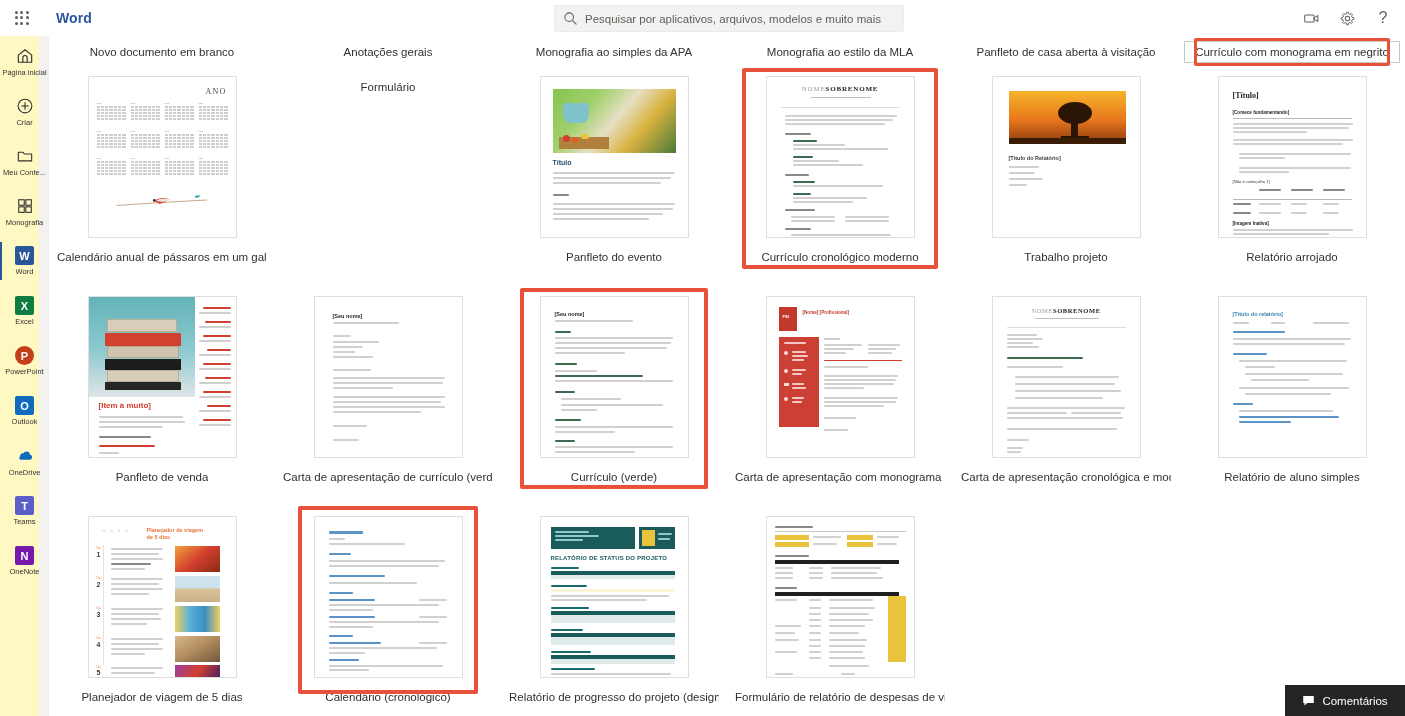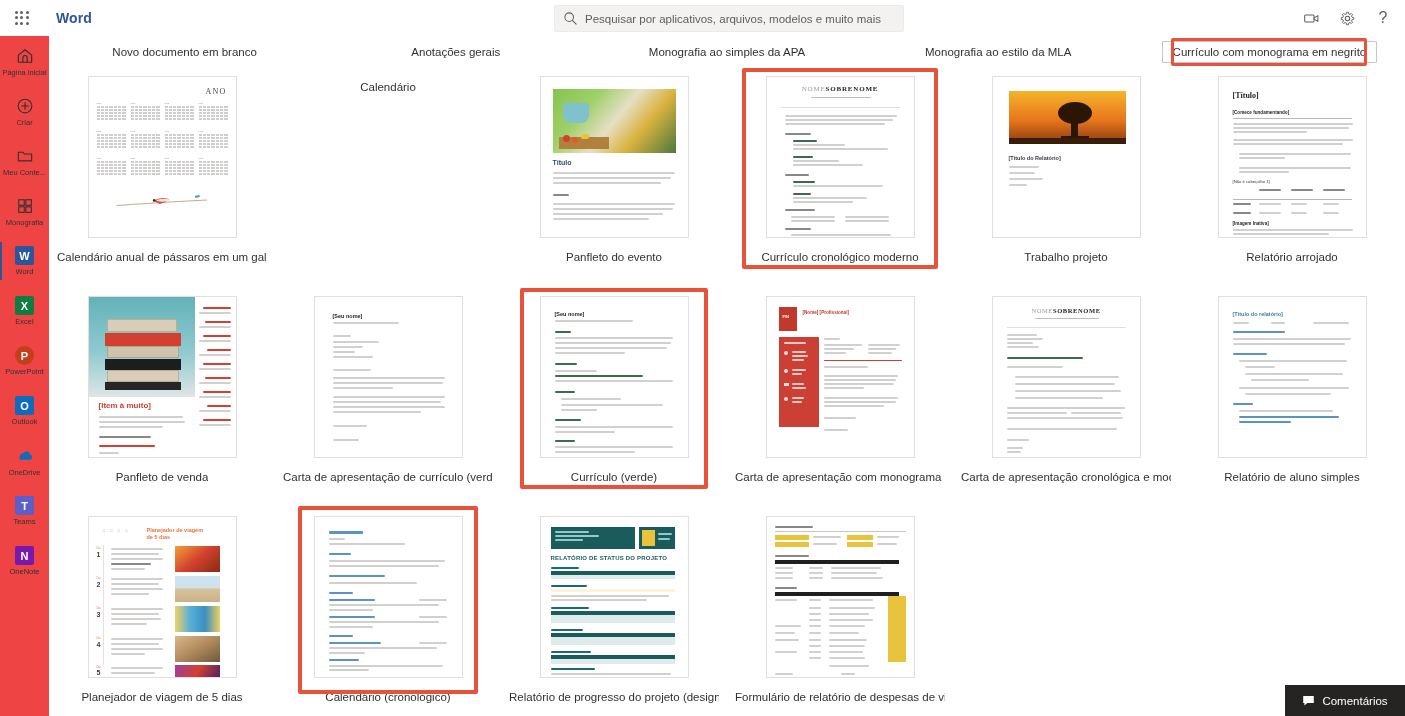--- a/index.html
+++ b/index.html
@@ -66,22 +66,22 @@
   }
   .tr-btn {
     width: 32px; height: 30px;
     display: flex; align-items: center; justify-content: center;
     cursor: pointer; border-radius: 2px;
   }
 
   
   .rail {
     position: absolute; top: 36px; left: 0;
-    width: 49px; height: 680px;
-    background: #ef4444;
+    width: 39px; height: 680px;
+    background: #fef9c3;
     z-index: 30;
   }
   .rail-item {
     position: relative;
     width: 49px; height: 50px;
     display: flex; flex-direction: column;
     align-items: center; justify-content: center;
     cursor: pointer;
     gap: 2px;
   }
@@ -361,20 +361,23 @@
     <div class="cat-wrap">
       <div class="cat">Anotações gerais</div>
     </div>
     <div class="cat-wrap">
       <div class="cat">Monografia ao simples da APA</div>
     </div>
     <div class="cat-wrap">
       <div class="cat">Monografia ao estilo da MLA</div>
     </div>
     <div class="cat-wrap">
+      <div class="cat">Panfleto de casa aberta à visitação</div>
+    </div>
+    <div class="cat-wrap">
       <div class="cat boxed">Currículo com monograma em negrito</div>
       <div class="redring" style="left:50%;transform:translateX(-50%);top:2px;width:196px;height:28px;"></div>
     </div>
   </div>
 
   <div class="grid">
 
     <div class="row">
 
       <div class="cell">
@@ -869,21 +872,21 @@
               <path d="M52 13 q10 -3 18 0 q-9 4 -18 1 z" fill="#e8e6e3"></path>
               <circle cx="49" cy="13.5" r="1.6" fill="#2f2f2f"></circle>
               <path d="M100 8 q4 -2 7 0 q-3 3 -7 2 z" fill="#3aa6a6"></path>
             </svg>
           </div>
         </div>
         <div class="caption">Calendário anual de pássaros em um galh...</div>
       </div>
 
       <div class="cell">
-        <div class="caption">Calendário</div>
+        <div class="caption">Formulário</div>
       </div>
 
       <div class="cell">
         <div class="thumb">
           <div class="doc">
             <div style="position:absolute;left:12px;top:12px;right:12px;height:64px;background:linear-gradient(130deg,#86c44f 0%,#9fd06a 28%,#e6dfc4 50%,#d9b23f 70%,#4a7a3a 100%);"></div>
             <div style="position:absolute;left:22px;top:26px;width:26px;height:20px;background:#7fc2cc;border-radius:3px 3px 8px 8px;"></div>
             <div style="position:absolute;left:18px;top:60px;width:50px;height:12px;background:#b0803c;"></div>
             <div style="position:absolute;left:22px;top:58px;width:7px;height:7px;background:#d2402f;border-radius:50%;"></div>
             <div style="position:absolute;left:31px;top:60px;width:6px;height:6px;background:#e25c22;border-radius:50%;"></div>

